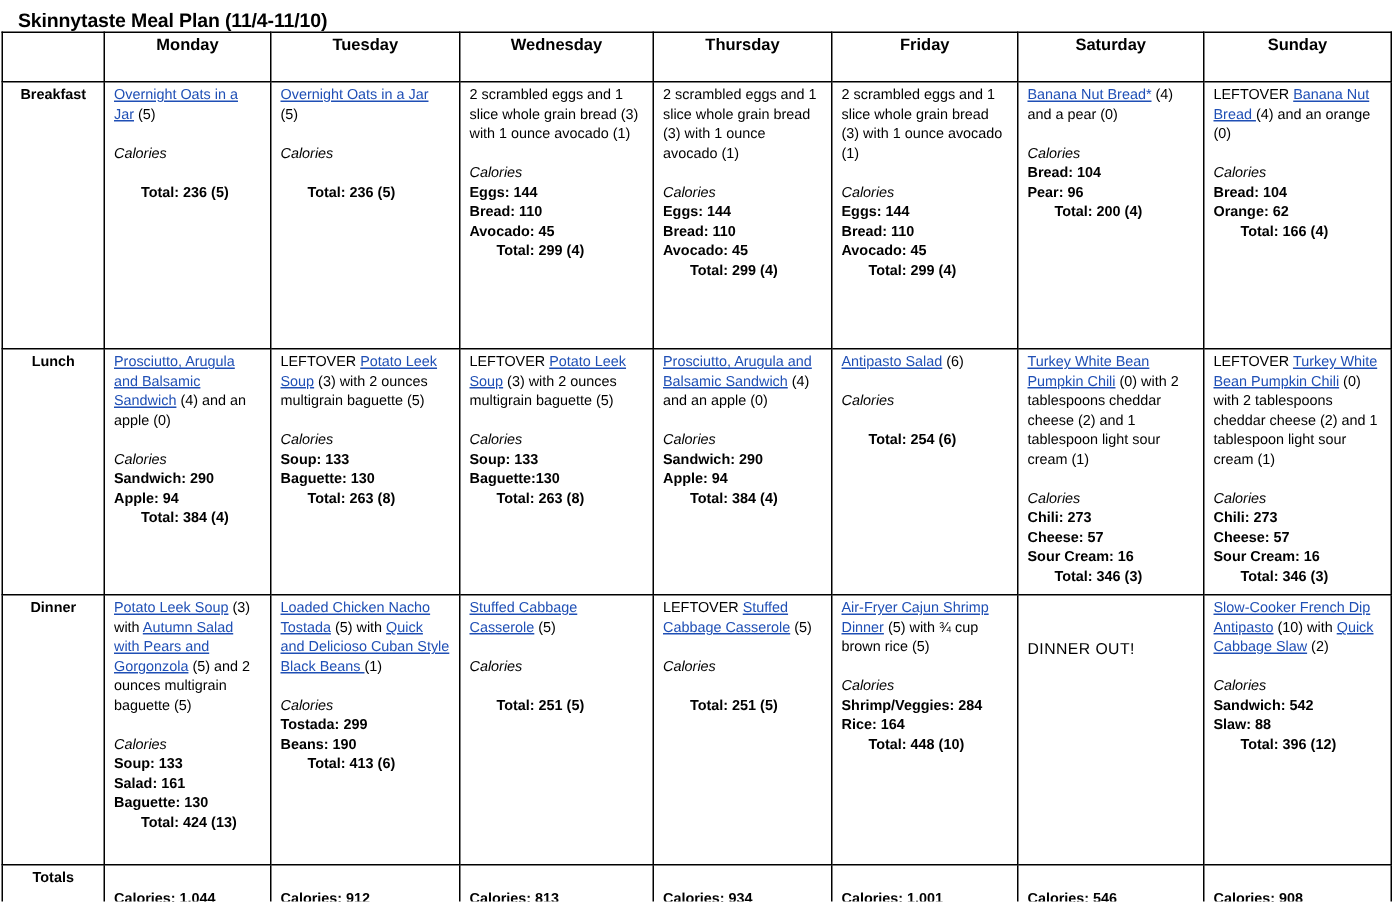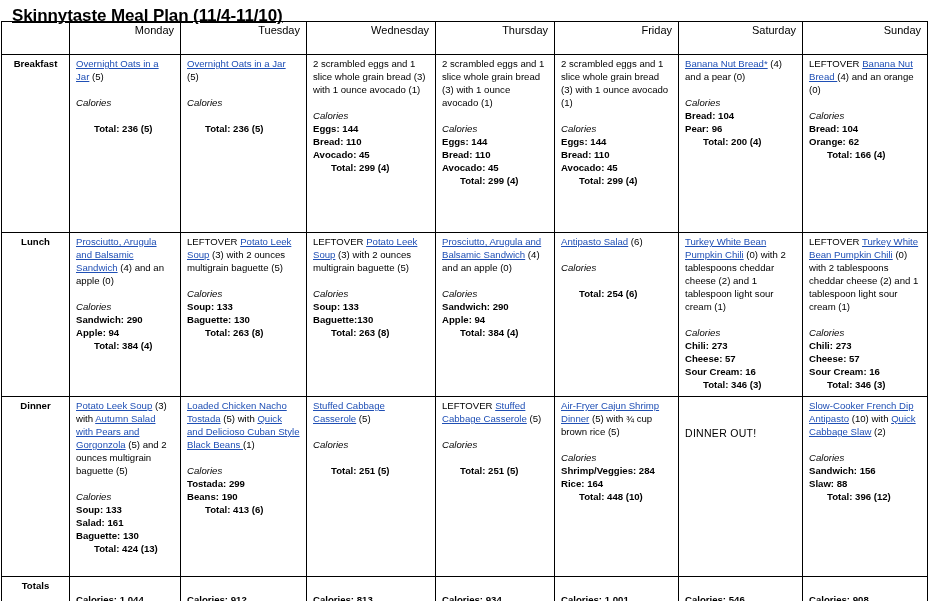--- a/index.html
+++ b/index.html
@@ -3,38 +3,38 @@
 <meta charset="utf-8">
 <style>
   html, body { margin: 0; padding: 0; background: #ffffff; }
   body {
     width: 929px; height: 601px; overflow: hidden; position: relative;
     font-family: "Liberation Sans", "DejaVu Sans", sans-serif;
     color: #000;
   }
   .title {
     position: absolute; left: 12px; top: 6px;
-    font-size: 17px; font-weight: bold; letter-spacing: -0.1px; text-decoration: underline;
+    font-size: 13px; font-weight: bold; letter-spacing: -0.1px;
   }
   table.plan {
     position: absolute; left: 1px; top: 21px;
     border-collapse: collapse;
     table-layout: fixed;
     width: 926px;
   }
   table.plan td, table.plan th {
     border: 1.5px solid #000;
     vertical-align: top;
     padding: 2px 6px 2px 6px;
     font-size: 9.6px;
     line-height: 13px;
     overflow: hidden;
   }
   table.plan th {
-    font-weight: normal; font-size: 11px; text-align: right; height: 28px; padding-top: 2px;
+    font-weight: bold; font-size: 11px; text-align: center; height: 28px; padding-top: 2px;
   }
   .rowlabel { font-weight: bold; font-size: 11px; padding-left: 6px !important; text-align: center; }
   .link { color: #1f4fb5; text-decoration: underline; }
   .cal-label { font-style: italic; display: block; margin-top: 13px; }
   .line { display: block; font-weight: bold; }
   .total { font-weight: bold; display: block; margin-left: 18px; }
   .gap { display: block; height: 13px; }
   .center-note { text-align: left; font-size: 10.5px; letter-spacing: 0.3px; padding-top: 28px; display:block; }
   .totals-cell { font-weight: bold; padding-top: 16px !important; }
 </style>
@@ -208,21 +208,21 @@
           <span class="line">Shrimp/Veggies: 284</span>
           <span class="line">Rice: 164</span>
           <span class="total">Total: 448 (10)</span>
         </td>
         <td>
           <span class="center-note">DINNER OUT!</span>
         </td>
         <td>
           <div><span class="link">Slow-Cooker French Dip Antipasto</span><span> (10) with </span><span class="link">Quick Cabbage Slaw</span><span> (2)</span></div>
           <span class="cal-label">Calories</span>
-          <span class="line">Sandwich: 156</span>
+          <span class="line">Sandwich: 542</span>
           <span class="line">Slaw: 88</span>
           <span class="total">Total: 396 (12)</span>
         </td>
       </tr>
     <tr id="row-totals" style="height:55px">
       <td class="rowlabel">Totals</td>
     <td class="totals-cell">
           <span class="line">Calories: 1,044</span>
         </td>
         <td class="totals-cell">

